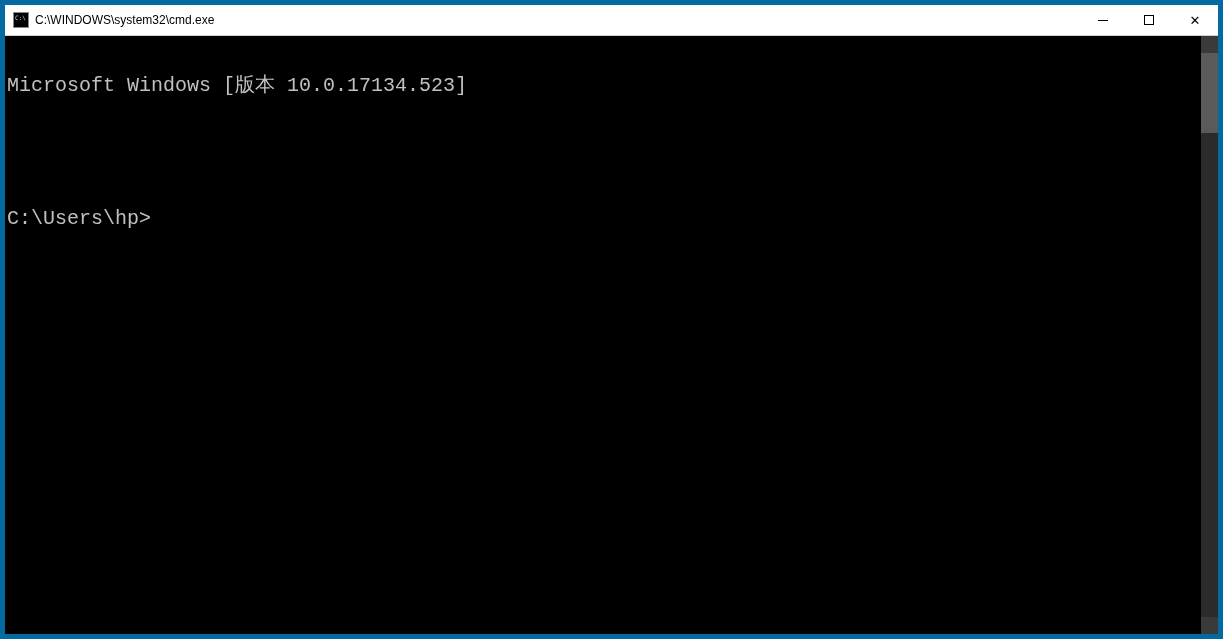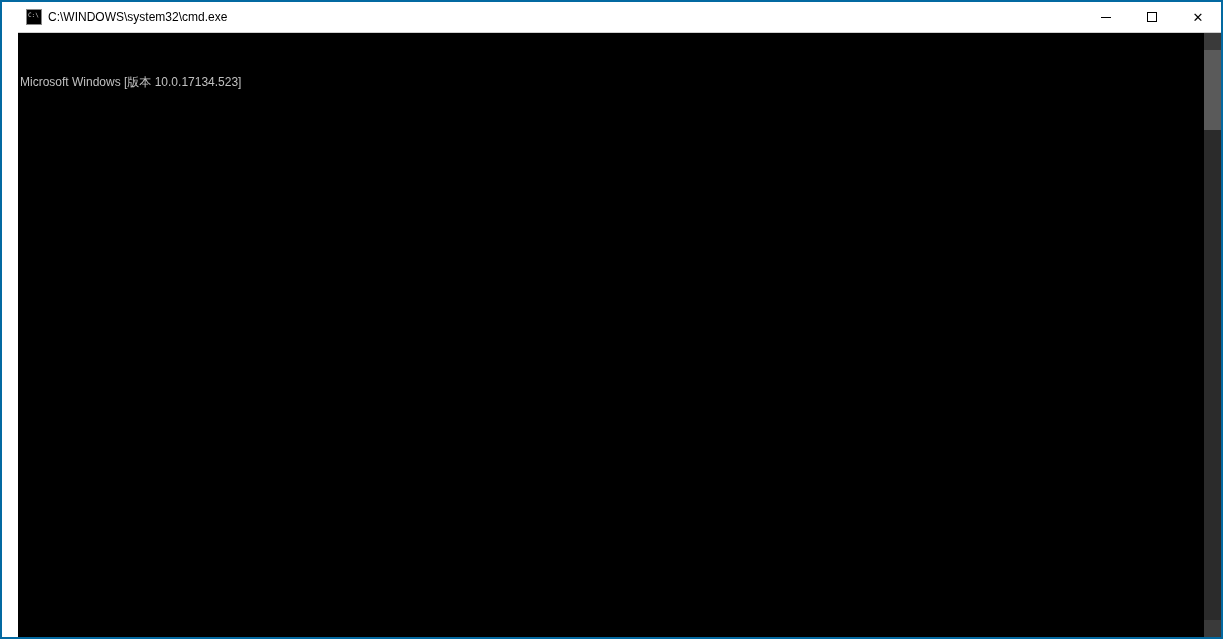--- a/index.html
+++ b/index.html
@@ -10,24 +10,23 @@
     body {
       width: 1223px;
       height: 639px;
       font-family: "Segoe UI", Tahoma, sans-serif;
       background: #fff;
       overflow: hidden;
     }
     .window {
       width: 100%;
       height: 100%;
-      border: 2px solid #0369a1;
+      border: 5px solid #0369a1;
       display: flex;
       flex-direction: column;
-      padding-left: 16px;
     }
     .titlebar {
       height: 31px;
       background: #ffffff;
       display: flex;
       align-items: center;
       border-bottom: 1px solid #d0d0d0;
     }
     .titlebar-icon {
       width: 16px;
@@ -69,22 +68,22 @@
     }
     .terminal-container {
       flex: 1;
       display: flex;
       background: #000000;
       position: relative;
     }
     .terminal-content {
       flex: 1;
       padding: 2px 0 0 2px;
-      font-family: Liberation Sans, sans-serif;
-      font-size: 12px;
+      font-family: Liberation Mono, monospace;
+      font-size: 20px;
       line-height: 19px;
       color: #c0c0c0;
       white-space: pre;
       overflow: hidden;
     }
     .terminal-line {
       display: block;
     }
     .scrollbar {
       width: 17px;
@@ -152,20 +151,21 @@
       <div class="titlebar-btn close">
         <span class="close-x">✕</span>
       </div>
     </div>
   </div>
   <div class="terminal-container">
     <div class="terminal-content">
       <span class="terminal-line">Microsoft Windows [版本 10.0.17134.523]</span>
       <span class="terminal-line"></span>
       <span class="terminal-line"></span>
+      <span class="terminal-line">C:\Users\hp&gt;</span>
     </div>
     <div class="scrollbar">
       <div class="scrollbar-track"></div>
       <div class="scrollbar-arrow up"></div>
       <div class="scrollbar-thumb"></div>
       <div class="scrollbar-arrow down"></div>
     </div>
   </div>
 </div>
 

